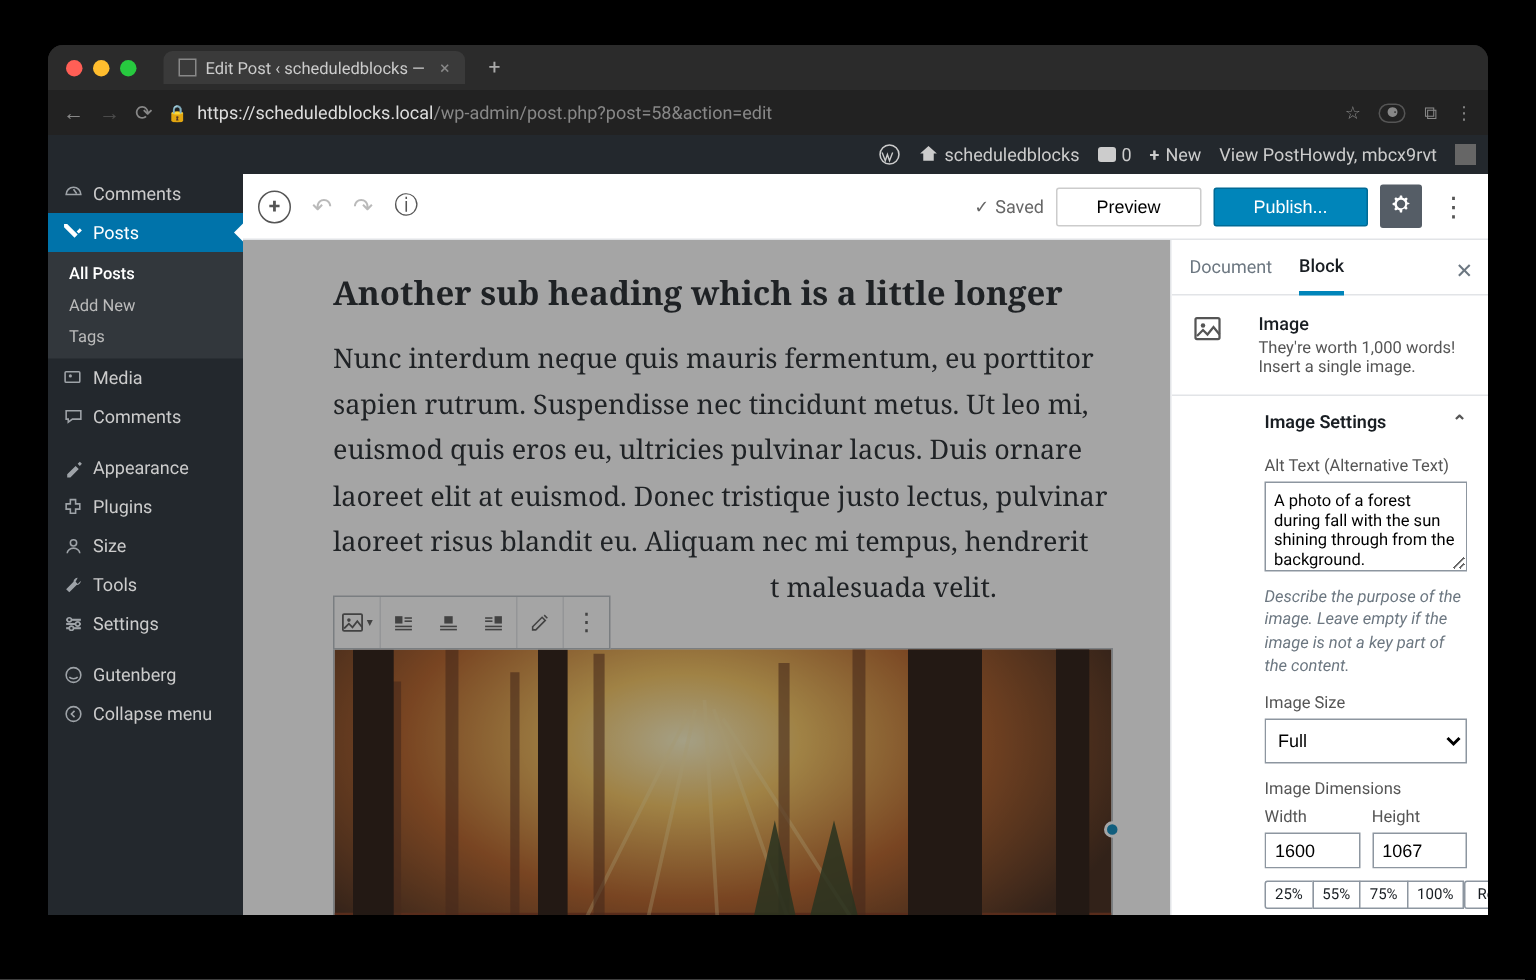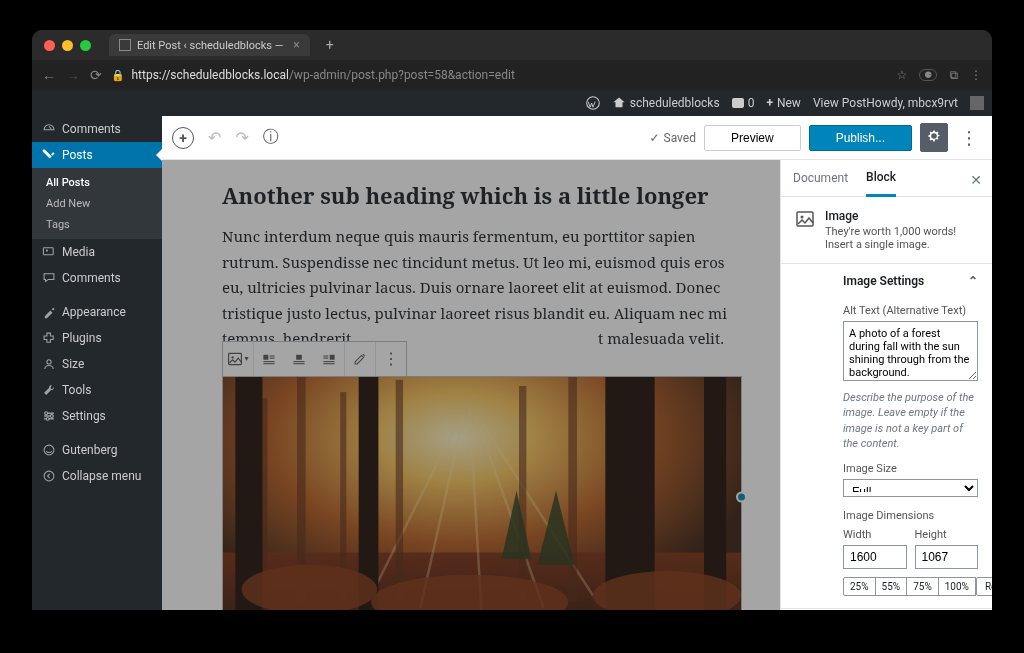--- a/index.html
+++ b/index.html
@@ -58,47 +58,47 @@
   .saved{color:#666;display:flex;align-items:center;gap:4px;}
   .btn{padding:5px 26px;border:1px solid #ccc;background:#fff;font-size:12px;cursor:pointer;border-radius:2px;}
   .btn.primary{background:#0085ba;border-color:#006a95;color:#fff;}
   .btn.icon{background:#555d66;border-color:#555d66;color:#fff;padding:5px 6px;}
   .btn.kebab{border:none;background:none;font-size:18px;color:#555;padding:0 4px;}
 
   .editor-main{flex:1;display:flex;min-height:0;}
   .canvas{flex:1;overflow:auto;position:relative;}
   .content{max-width:560px;margin:20px auto 0 40px;padding:0 20px 20px 20px;color:#191e23;}
   .content h2{font-family:"Noto Serif",Georgia,serif;font-size:22px;font-weight:bold;margin:8px 0 14px;}
-  .content p{font-family:"Noto Serif",Georgia,serif;font-size:15px;line-height:1.7;margin-bottom:10px;}
+  .content p{font-family:"Noto Serif",Georgia,serif;font-size:18px;line-height:1.7;margin-bottom:10px;}
 
   .image-block{position:relative;border:1px solid #b5bcc2;margin-top:-8px;}
   .block-toolbar{position:absolute;top:-36px;left:-1px;height:36px;background:#fff;border:1px solid #b5bcc2;display:flex;align-items:center;}
   .bt-group{display:flex;border-right:1px solid #e2e4e7;height:100%;align-items:center;}
   .bt-btn{width:30px;height:100%;display:flex;align-items:center;justify-content:center;cursor:pointer;color:#555;}
   .bt-btn svg{fill:#555;}
   .forest{width:100%;height:240px;display:block;}
   .resize-handle{position:absolute;right:-6px;top:50%;width:11px;height:11px;background:#0085ba;border:2px solid #fff;border-radius:50%;transform:translateY(-50%);}
 
   
   .settings-panel{width:212px;border-left:1px solid #e2e4e7;display:flex;flex-direction:column;font-size:12px;color:#191e23;overflow:auto;}
   .sp-tabs{height:40px;display:flex;align-items:center;padding:0 12px;border-bottom:1px solid #e2e4e7;gap:18px;position:relative;}
   .sp-tab{color:#6c7781;cursor:pointer;padding:10px 0;}
   .sp-tab.active{color:#191e23;font-weight:500;border-bottom:3px solid #0085ba;margin-bottom:-1px;}
   .sp-close{position:absolute;right:10px;top:12px;color:#6c7781;cursor:pointer;font-size:14px;}
-  .sp-block-card{padding:12px 14px;display:flex;gap:10px;border-bottom:1px solid #e2e4e7;}
+  .sp-block-card{padding:12px 14px;display:flex;gap:24px;border-bottom:1px solid #e2e4e7;}
   .sp-block-card .icon-box{width:20px;height:20px;flex-shrink:0;}
   .sp-block-card .title{font-weight:500;margin-bottom:2px;}
   .sp-block-card .desc{font-size:11px;color:#555;}
   .sp-section{border-bottom:1px solid #e2e4e7;padding-left:48px;}
   .sp-section-head{padding:10px 14px;font-weight:600;display:flex;justify-content:space-between;align-items:center;cursor:pointer;}
   .sp-section-body{padding:6px 14px 12px;}
   .field-label{font-size:11px;color:#555;margin-bottom:4px;display:block;}
   textarea.field{width:100%;height:60px;border:1px solid #8d96a0;padding:5px;font-size:11px;font-family:inherit;resize:vertical;}
   .help{font-size:11px;font-style:italic;color:#6c7781;margin-top:6px;line-height:1.4;}
-  select.field{width:100%;border:1px solid #8d96a0;padding:4px;font-size:12px;background:#fff;height:18px;}
+  select.field{width:100%;border:1px solid #8d96a0;padding:4px;font-size:12px;background:#fff;height:30px;}
   .dims{display:flex;gap:8px;margin-top:6px;}
   .dims .col{flex:1;}
   input.num{width:100%;border:1px solid #8d96a0;padding:4px 6px;font-size:12px;}
   .pct-row{display:flex;gap:0;margin-top:8px;align-items:center;}
   .pct-row .pct{border:1px solid #8d96a0;padding:3px 6px;font-size:10px;cursor:pointer;background:#fff;margin-left:-1px;}
   .pct-row .pct:first-child{margin-left:0;border-radius:2px 0 0 2px;}
   .pct-row .pct:last-child{border-radius:0 2px 2px 0;}
   .pct-row .reset{margin-left:auto;border:1px solid #8d96a0;padding:3px 8px;font-size:10px;cursor:pointer;background:#fff;border-radius:2px;}
   .chev{font-size:12px;color:#555;}
   .dim-overlay{position:absolute;inset:0;background:rgba(40,40,40,0.42);pointer-events:none;}

